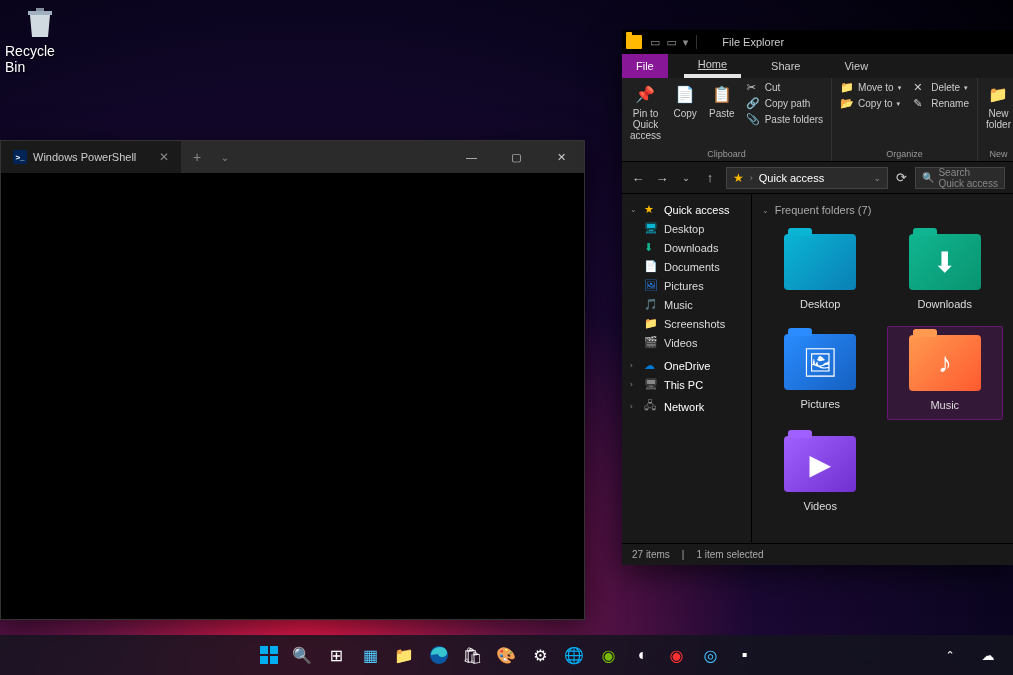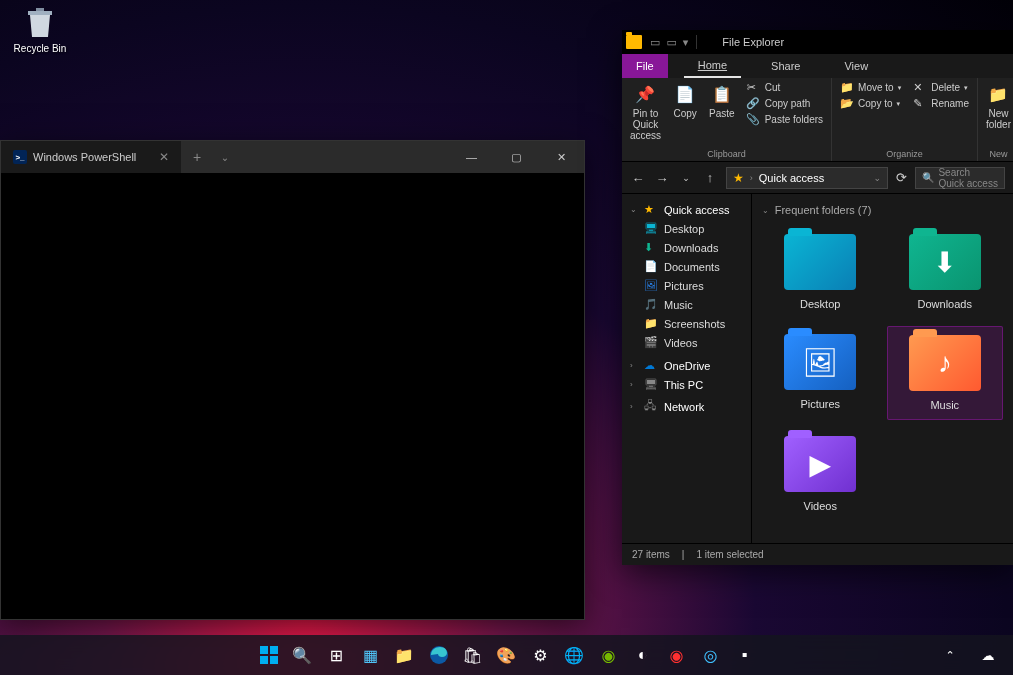--- a/index.html
+++ b/index.html
@@ -2,21 +2,21 @@
 <html><head>
 <meta charset="utf-8">
 <style>
 * { margin: 0; padding: 0; box-sizing: border-box; font-family: 'Segoe UI', sans-serif; }
 body { width: 1013px; height: 675px; overflow: hidden; position: relative; background: radial-gradient(ellipse at 30% 90%, #ff1a4d 0%, #7a1850 20%, #1a0833 45%, #0b0520 70%, #020108 100%); }
 
 
 .desktop-icons { position: absolute; top: 5px; left: 5px; display: flex; flex-direction: column; gap: 20px; }
 .desktop-icon { display: flex; flex-direction: column; align-items: center; width: 70px; cursor: pointer; }
 .desktop-icon-img { width: 36px; height: 36px; margin-bottom: 2px; }
-.desktop-icon-label { color: #fff; font-size: 10px; text-align: center; text-shadow: 1px 1px 2px rgba(0,0,0,0.8); }
+.desktop-icon-label { color: #fff; font-size: 14px; text-shadow: 1px 1px 2px rgba(0,0,0,0.8); }
 
 
 .ps-window { position: absolute; left: 0; top: 140px; width: 585px; height: 480px; background: #000; border: 1px solid #333; box-shadow: 0 8px 30px rgba(0,0,0,0.6); }
 .ps-tabbar { height: 32px; background: #2b2b2b; display: flex; align-items: stretch; }
 .ps-tab { display: flex; align-items: center; gap: 6px; padding: 0 12px; background: #1a1a1a; color: #ccc; font-size: 11px; min-width: 180px; }
 .ps-tab-icon { width: 14px; height: 14px; background: #012456; border-radius: 2px; display:flex;align-items:center;justify-content:center;color:#fff;font-size:8px;font-weight:bold; }
 .ps-tab-close { margin-left: auto; color: #888; font-size: 12px; cursor: pointer; }
 .ps-newtab { width: 32px; display: flex; align-items: center; justify-content: center; color: #888; cursor: pointer; font-size: 14px; }
 .ps-dropdown { width: 24px; display: flex; align-items: center; justify-content: center; color: #888; cursor: pointer; font-size: 10px; }
 .ps-winctrls { margin-left: auto; display: flex; }
@@ -27,21 +27,21 @@
 .fe-window { position: absolute; left: 622px; top: 30px; width: 391px; height: 535px; background: #191919; box-shadow: 0 8px 30px rgba(0,0,0,0.6); display: flex; flex-direction: column; color: #fff; overflow:hidden; }
 .fe-titlebar { height: 24px; background: #000; display: flex; align-items: center; padding: 0 4px; gap: 4px; }
 .fe-title-icon { width: 16px; height: 14px; background: #ffb900; border-radius: 1px; position:relative; }
 .fe-title-icon::before{content:"";position:absolute;top:-3px;left:0;width:6px;height:3px;background:#ffb900;border-radius:1px 1px 0 0;}
 .fe-qat { display: flex; gap: 6px; color: #888; font-size: 11px; margin-left: 4px; }
 .fe-title-text { color: #ccc; font-size: 11px; margin-left: 17px; }
 .fe-title-divider { width: 1px; height: 14px; background: #333; margin: 0 4px; }
 .fe-ribbon-tabs { height: 24px; background: #191919; display: flex; align-items: stretch; font-size: 11px; gap: 16px; }
 .fe-rtab { padding: 0 14px; display: flex; align-items: center; color: #ccc; cursor: pointer; }
 .fe-rtab.file { background: #881798; color: #fff; }
-.fe-rtab.active { border-bottom: 2px solid #e5e5e5; text-decoration: underline; }
+.fe-rtab.active { border-bottom: 4px solid #e5e5e5; text-decoration: underline; }
 .fe-ribbon { height: 84px; background: #202020; display: flex; border-bottom: 1px solid #000; font-size: 10px; color: #ccc; }
 .fe-rgroup { display: flex; flex-direction: column; border-right: 1px solid #333; padding: 2px 4px; }
 .fe-rgroup-body { flex: 1; display: flex; gap: 4px; }
 .fe-rgroup-label { text-align: center; font-size: 9px; color: #999; padding-top: 2px; }
 .fe-rbtn-lg { display: flex; flex-direction: column; align-items: center; justify-content: flex-start; padding: 2px 4px; cursor: pointer; gap: 2px; text-align: center; }
 .fe-rbtn-lg .ic { width: 24px; height: 24px; display:flex;align-items:center;justify-content:center;font-size:16px; }
 .fe-rsmall-col { display: flex; flex-direction: column; justify-content: flex-start; gap: 1px; }
 .fe-rbtn-sm { display: flex; align-items: center; gap: 4px; padding: 1px 4px; cursor: pointer; font-size: 10px; white-space: nowrap; }
 .fe-rbtn-sm .ic { width: 14px; font-size: 11px; }
 .fe-navbar { height: 32px; background: #191919; display: flex; align-items: center; gap: 8px; padding: 0 8px; border-bottom: 1px solid #000; }

